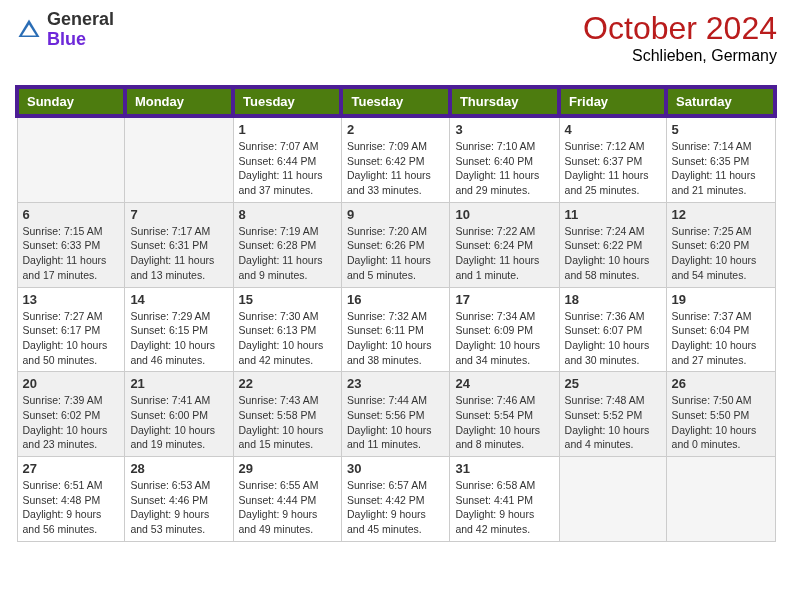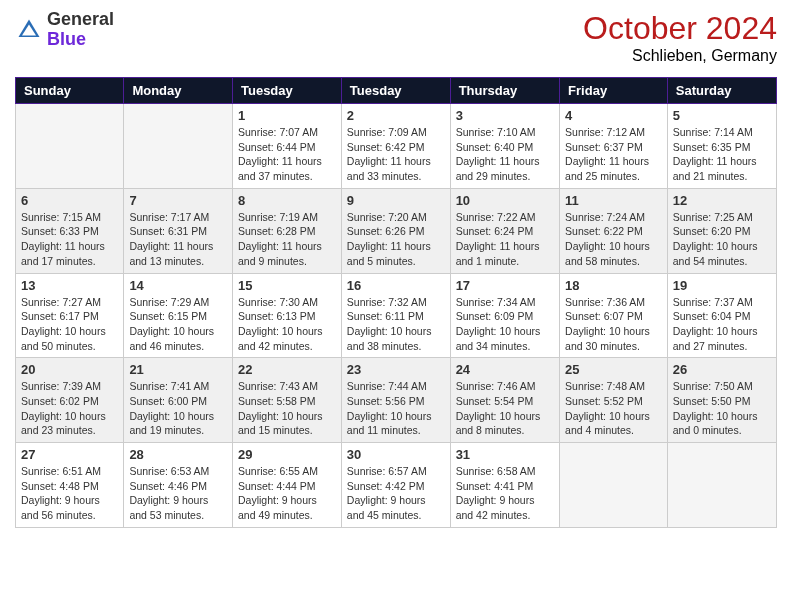--- a/index.html
+++ b/index.html
@@ -7,21 +7,21 @@
       font-family: Arial, sans-serif;
       background: #fff;
       width: 792px;
       min-height: 612px;
       padding: 10px 15px;
     }
     .header-area {
       display: flex;
       justify-content: space-between;
       align-items: flex-start;
-      margin-bottom: 12px;
+      margin-bottom: 20px;
     }
     .logo {
       display: flex;
       align-items: center;
       gap: 4px;
     }
     .logo-text {
       font-size: 18px;
       font-weight: bold;
       line-height: 1.1;
@@ -43,27 +43,27 @@
     .location-title {
       font-size: 16px;
       color: #000000;
     }
     table {
       width: 100%;
       border-collapse: collapse;
       font-size: 11px;
     }
     thead tr th {
-      background-color: #0f172a;
+      background-color: #4d7c0f;
       color: #fff;
       padding: 5px 8px;
       text-align: left;
       font-size: 13px;
       font-weight: bold;
-      border: 1px solid #4c1d95;
+      border: 4px solid #4c1d95;
     }
     tbody tr td {
       border: 1px solid #ccc;
       vertical-align: top;
       padding: 4px 5px;
       min-height: 80px;
       height: 80px;
       color: #333;
       width: 113px;
     }

